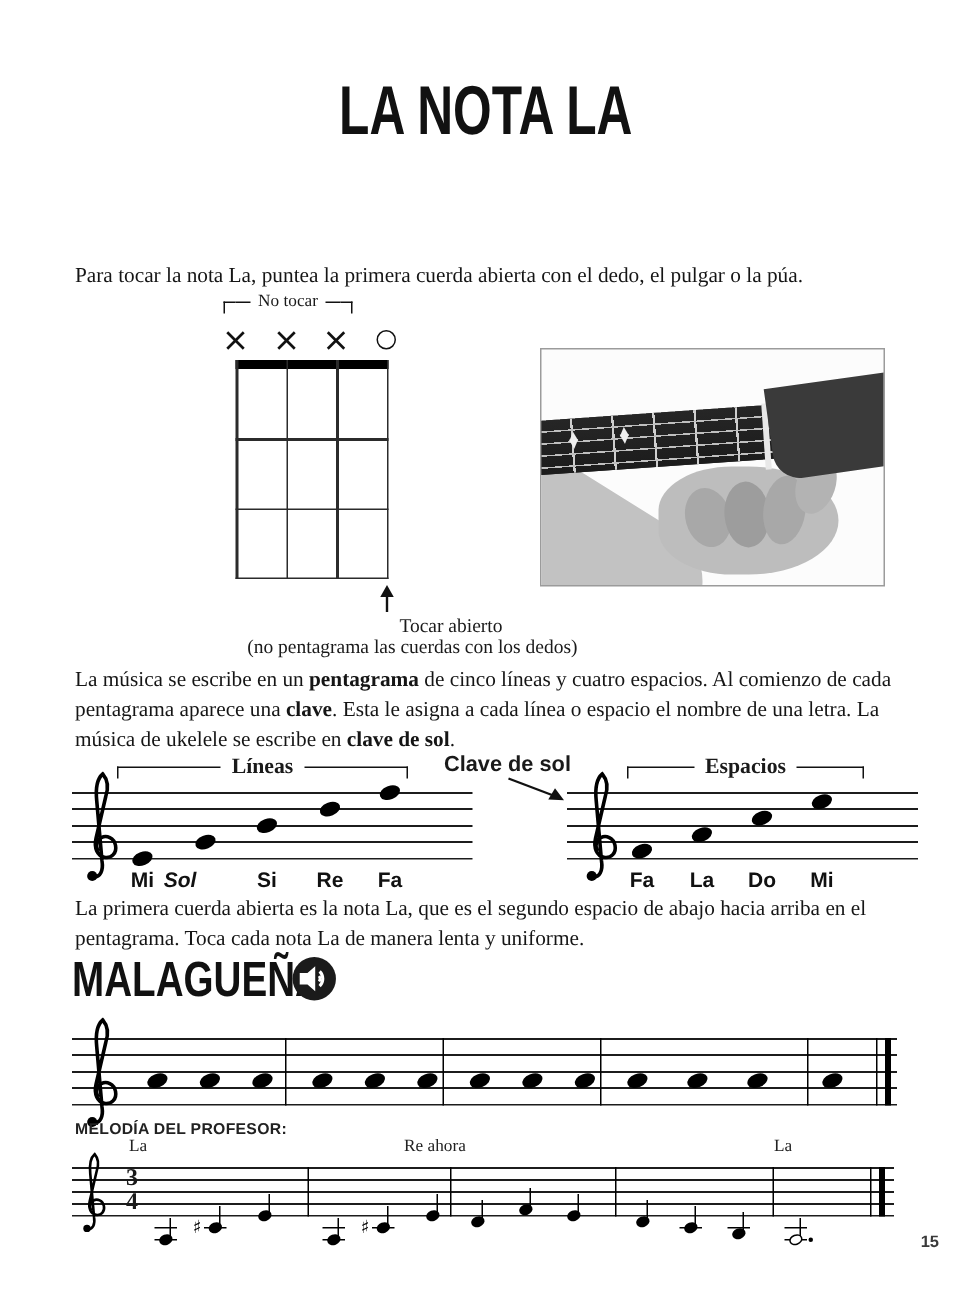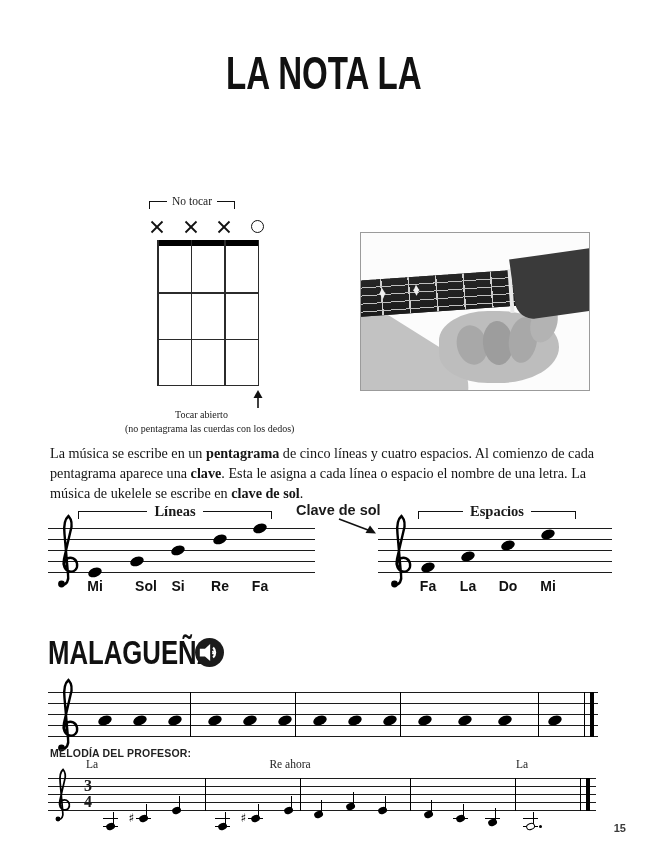--- a/index.html
+++ b/index.html
@@ -17,21 +17,21 @@
   #no-tocar-bracket{left:149px;top:201px;width:86px;display:flex;align-items:flex-start;}
   .brk-tl{width:7px;height:7px;border-left:1.5px solid #111;border-top:1.5px solid #111;}
   .brk-tr{width:7px;height:7px;border-right:1.5px solid #111;border-top:1.5px solid #111;}
   .brk-seg{flex:1;border-top:1.5px solid #111;}
   #no-tocar-bracket .lbl{font-size:11.5px;line-height:1;margin-top:-5px;padding:0 5px;white-space:nowrap;}
   .marker-row{left:150px;top:220px;width:115px;height:14px;}
   .grid{left:157px;top:240px;width:102px;height:146px;}
   .grid .nut{position:absolute;left:0;top:0;width:102px;height:6px;background:#000;}
   .grid .vl{position:absolute;top:0;width:1.5px;height:146px;background:#2b2b2b;}
   .grid .hl{position:absolute;left:0;width:102px;height:1.5px;background:#2b2b2b;}
-  .fig-cap{font-size:10px;line-height:1.25;text-align:left;}
+  .fig-cap{font-size:13px;line-height:1.25;text-align:right;}
   
   #photo{left:360px;top:232px;width:228px;height:157px;border:1px solid #9b9b9b;background:#fcfcfc;overflow:hidden;}
   #photo .arm{position:absolute;left:-40px;top:95px;width:150px;height:90px;background:#c2c2c2;
         border-radius:40px;transform:rotate(32deg);}
   #photo .hand{position:absolute;left:78px;top:78px;width:120px;height:72px;background:#bdbdbd;border-radius:45% 55% 55% 45%;}
   #photo .f1,#photo .f2,#photo .f3,#photo .f4{position:absolute;background:#a8a8a8;border-radius:50%;}
   #photo .f1{left:96px;top:92px;width:30px;height:40px;transform:rotate(-15deg);}
   #photo .f2{left:122px;top:88px;width:30px;height:44px;transform:rotate(-5deg);background:#9d9d9d;}
   #photo .f3{left:148px;top:84px;width:28px;height:46px;transform:rotate(8deg);}
   #photo .f4{left:170px;top:70px;width:26px;height:40px;transform:rotate(18deg);background:#b3b3b3;}
@@ -93,20 +93,21 @@
     </g>
   </defs>
 </svg>
 
 <div id="page">
 
   <div class="abs" id="title-wrap">
     <span class="t">LA NOTA LA</span>
   </div>
 
+  <div class="abs para" style="top:174px;">Para tocar la nota La, puntea la primera cuerda abierta con el dedo, el pulgar o la púa.</div>
 
   <div class="abs" id="no-tocar-bracket">
     <div class="brk-tl"></div>
     <div class="brk-seg"></div>
     <div class="lbl">No tocar</div>
     <div class="brk-seg"></div>
     <div class="brk-tr"></div>
   </div>
   <div class="abs marker-row" id="marker-row">
       <svg width="14" height="14" style="position: absolute; left: 0px; top: 0px;">
@@ -164,21 +165,21 @@
       <div class="brk-seg"></div>
       <div class="brk-tr"></div>
     </div>
     <div class="stafflines" style="left:0;top:28px;width:267px;height:45.2px;"></div>
     <svg class="abs" style="left:4px;top:14px;" width="30" height="76" viewBox="0 0 30 76">
         <use href="#clef"></use>
       </svg>
   <div class="nh" style="position: absolute; left: 40.25px; top: 68.1px; width: 13.5px; height: 9px;"></div>
       <div class="notelabel" style="position: absolute; left: 25px; top: 78px;">Mi</div>
       <div class="nh" style="position: absolute; left: 82.25px; top: 57.1px; width: 13.5px; height: 9px;"></div>
-      <div class="notelabel" style="position: absolute; left: 76px; top: 78px;">Sol</div>
+      <div class="notelabel" style="position: absolute; left: 50px; top: 78px; font-style: italic;">Sol</div>
       <div class="nh" style="position: absolute; left: 123.25px; top: 46.1px; width: 13.5px; height: 9px;"></div>
       <div class="notelabel" style="position: absolute; left: 108px; top: 78px;">Si</div>
       <div class="nh" style="position: absolute; left: 165.25px; top: 35.1px; width: 13.5px; height: 9px;"></div>
       <div class="notelabel" style="position: absolute; left: 150px; top: 78px;">Re</div>
       <div class="nh" style="position: absolute; left: 205.25px; top: 24.1px; width: 13.5px; height: 9px;"></div>
       <div class="notelabel" style="position: absolute; left: 190px; top: 78px;">Fa</div>
     </div>
 
   <div class="abs staffbox" id="staff-spaces-demo" style="left:378px;top:500px;width:234px;">
     <div class="bigbracket" style="left:40px;top:11px;width:158px;">
@@ -201,20 +202,21 @@
       <div class="nh" style="position: absolute; left: 163.25px; top: 29.6px; width: 13.5px; height: 9px;"></div>
       <div class="notelabel" style="position: absolute; left: 148px; top: 78px;">Mi</div>
     </div>
 
   <div class="abs" id="clave-label">Clave de sol</div>
   <svg class="abs" style="left:338px;top:517px;" width="42" height="20">
     <line x1="1" y1="2" x2="30" y2="13" stroke="#111" stroke-width="1.6"></line>
     <polygon points="38,16.5 27.5,16 32,8.5" fill="#111"></polygon>
   </svg>
 
+  <div class="abs para" style="top:596px;">La primera cuerda abierta es la nota La, que es el segundo espacio de abajo hacia arriba en el pentagrama. Toca cada nota La de manera lenta y uniforme.</div>
 
   <div class="abs" id="song-head">
     <span class="t">MALAGUEÑA</span>
     <svg id="audio-icon" width="31" height="31" viewBox="0 0 24 24">
       <circle cx="12" cy="12" r="11.2" fill="#1b1b1b"></circle>
       <polygon points="4.5,9 8.5,9 12.5,5.5 12.5,18.5 8.5,15 4.5,15" fill="#fff"></polygon>
       <path d="M14.8 8.2 A5.3 5.3 0 0 1 14.8 15.8" stroke="#fff" stroke-width="1.6" fill="none"></path>
       <path d="M14.5 10.6 A2.4 2.4 0 0 1 14.5 13.4" stroke="#fff" stroke-width="1.4" fill="none"></path>
     </svg>
   </div>

